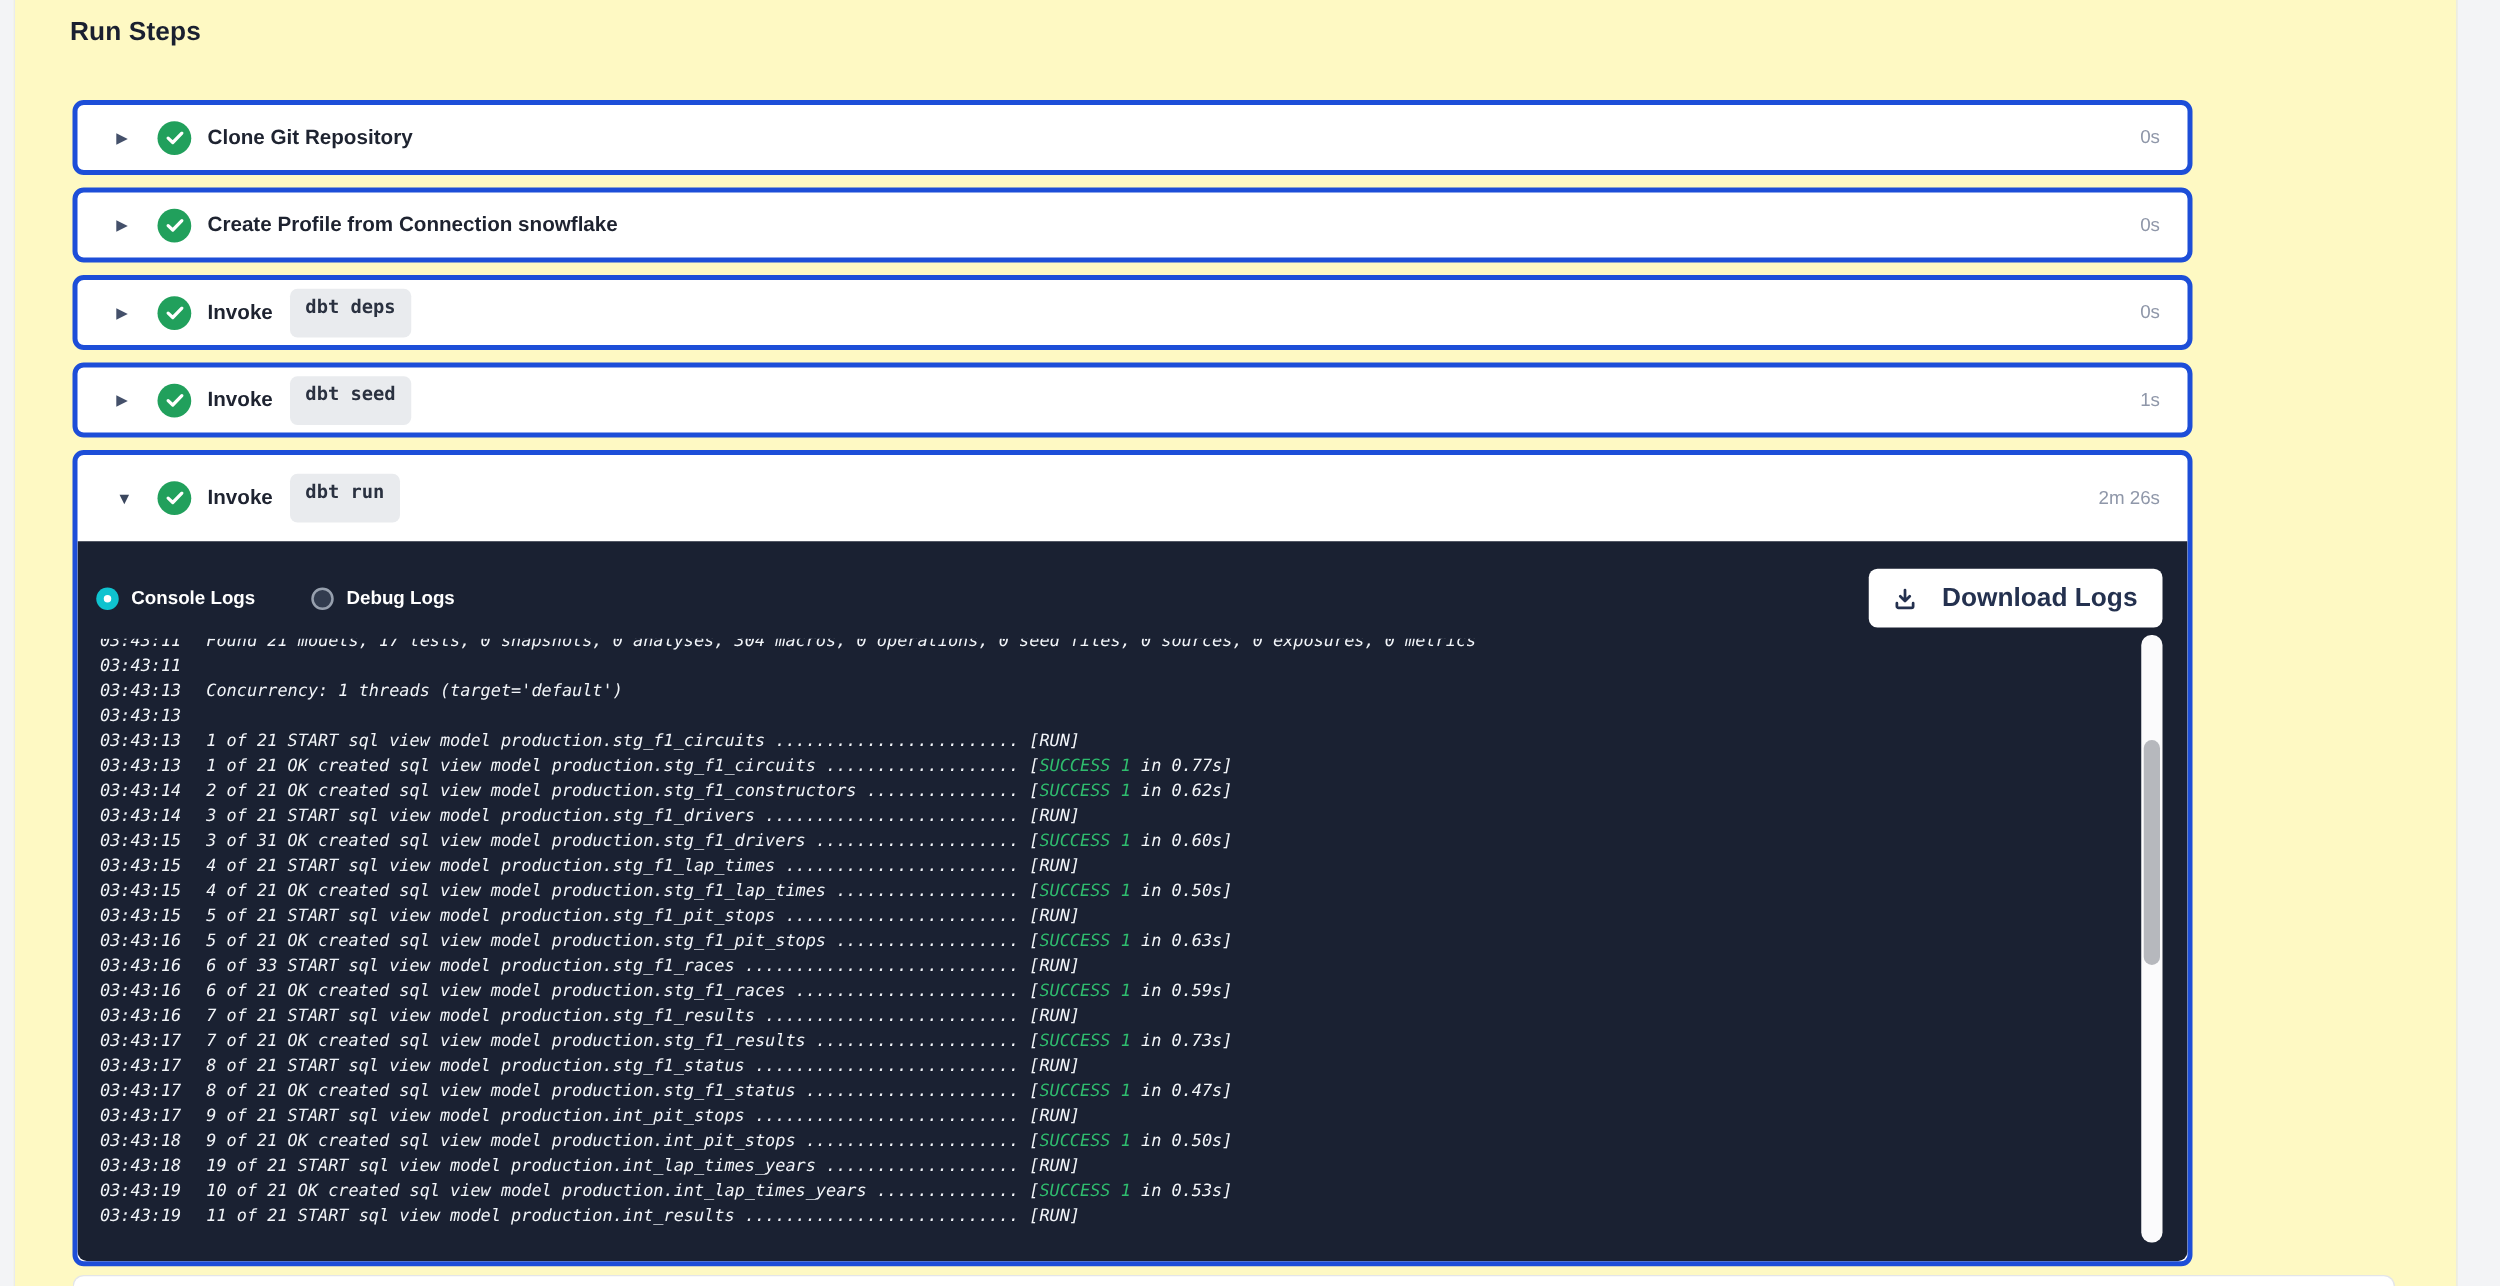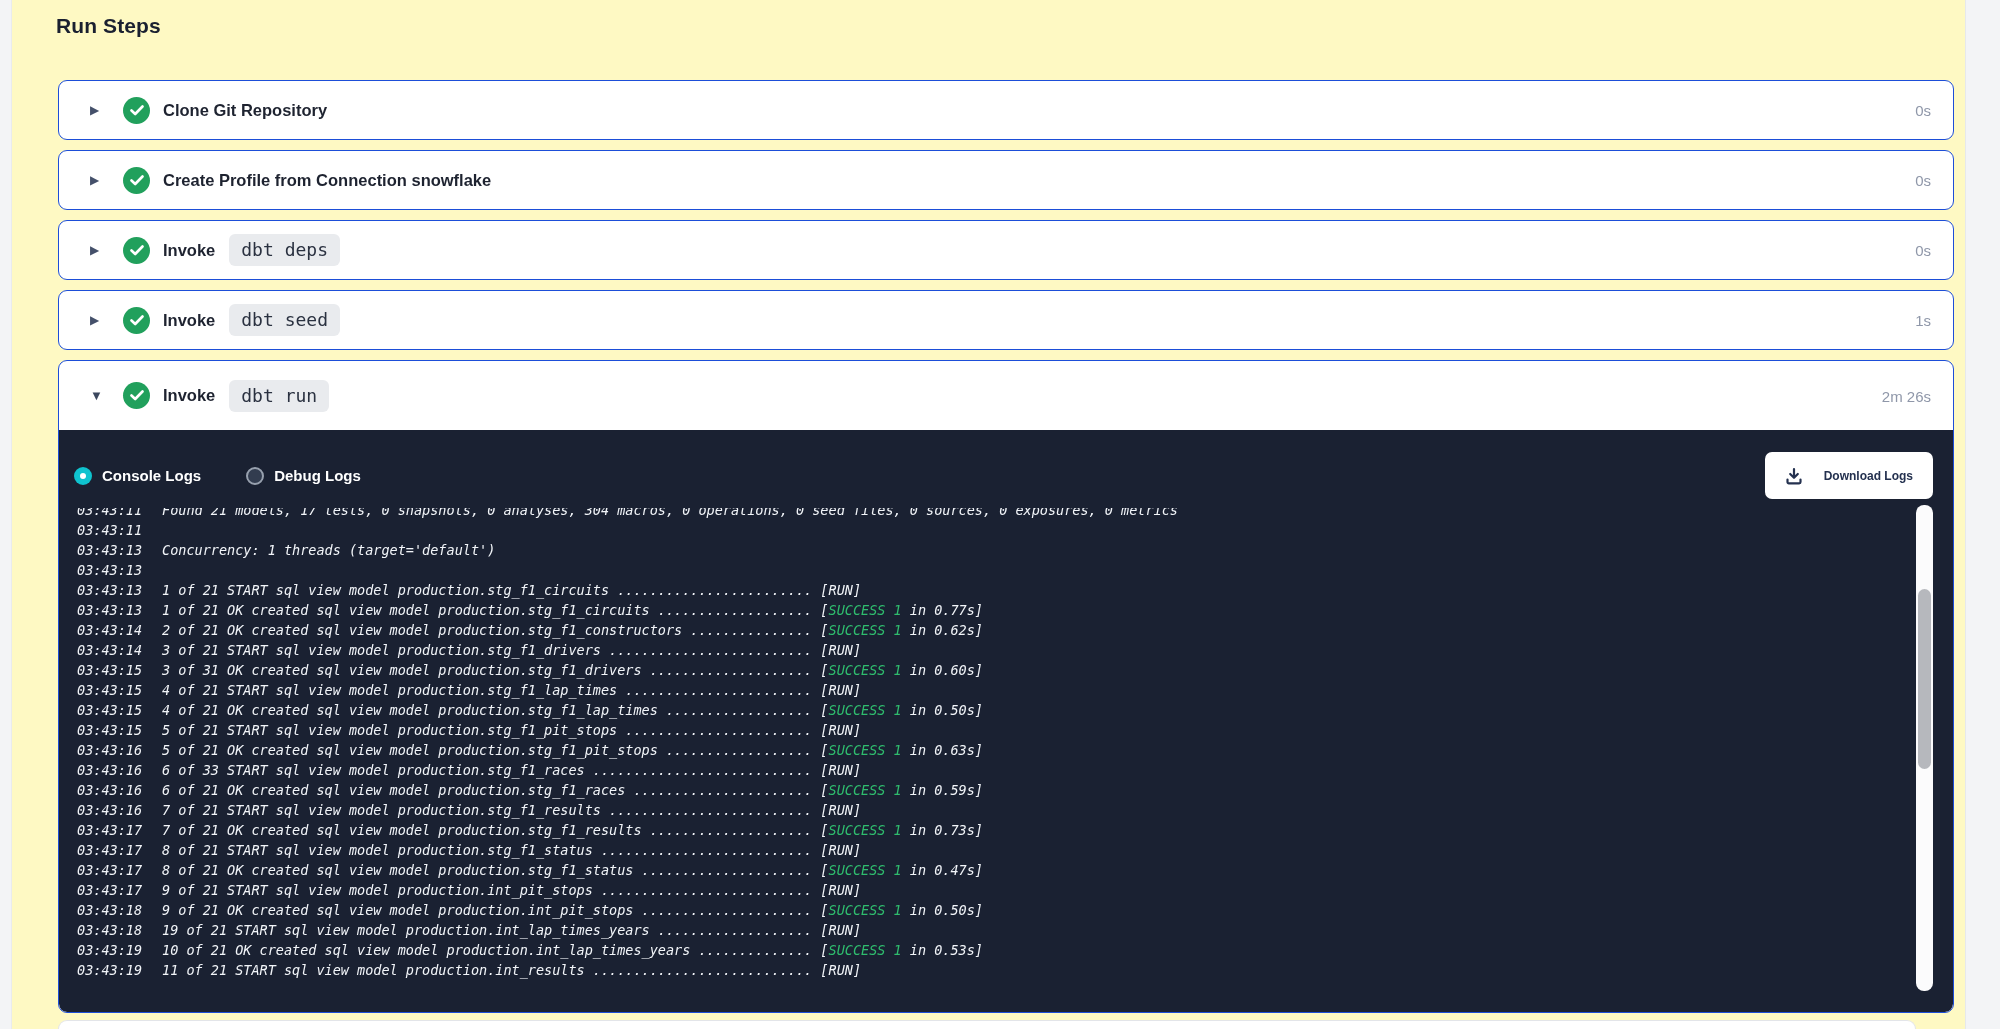--- a/index.html
+++ b/index.html
@@ -12,40 +12,40 @@
   }
   .content {
     position:absolute; left:11px; top:0; width:1955px; height:1029px;
     background:#fef9c3; border-left:1px solid #e9ebee; border-right:1px solid #e6e8ec;
   }
   .page-title {
     position:absolute; left:44px; top:14px;
     font-size:21px; font-weight:700; color:#1a2030; letter-spacing:.1px;
   }
   .card {
-    position:absolute; left:46px; width:1896px;
-    background:#ffffff; border:1px solid #1d4ed8; border-radius:9px;
+    position:absolute; left:46px; width:1696px;
+    background:#ffffff; border:4px solid #1d4ed8; border-radius:9px;
   }
   .step-row {
     position:relative; display:flex; align-items:center; height:100%;
     padding-left:31px; cursor:pointer;
   }
   .caret { width:16px; font-size:12px; color:#44506a; flex:0 0 auto; }
   .caret-right::before { content:"▶"; }
   .caret-down::before  { content:"▼"; font-size:13px; color:#3b475e; }
   .check {
     flex:0 0 auto; width:27px; height:27px; margin-left:17px; margin-right:13px;
     border-radius:50%; background:var(--green); display:flex; align-items:center; justify-content:center;
   }
   .check svg { display:block; }
   .step-label { font-size:16.5px; font-weight:700; color:#1e2330; }
   .code-chip {
-    margin-left:14px; padding:5px 12px 6px 12px;
+    margin-left:14px; padding:5px 12px 16px 12px;
     background:#e9ebee; border-radius:6px;
-    font-family:"DejaVu Sans Mono", monospace; font-size:18px; color:#2a3140;
+    font-family:"DejaVu Sans Mono", monospace; font-size:15px; color:#2a3140;font-weight:bold;
   }
   .duration {
     position:absolute; right:22px; top:50%; transform:translateY(-50%);
     font-size:15px; color:var(--muted);
   }
   
   .card.expanded { display:flex; flex-direction:column; overflow:hidden; }
   .card.expanded .step-row { height:69px; flex:0 0 auto; }
   .log-panel {
     position:relative; flex:1 1 auto; background:var(--panelbg);
@@ -65,21 +65,21 @@
     content:""; position:absolute; left:6px; top:6px; width:6px; height:6px;
     border-radius:50%; background:#ffffff;
   }
   .radio-circle.off { background:#323c4f; border:2px solid #97a0ae; }
   .radio-label { margin-left:10px; font-size:15px; font-weight:700; color:#ffffff; }
   .download-btn {
     margin-left:auto; height:47px; padding:0 20px;
     background:#ffffff; border:none; border-radius:7px;
     display:flex; align-items:center; gap:21px; cursor:pointer;
     font-family:"Liberation Sans", sans-serif;
-    font-size:12px; font-weight:600; color:#24314f;
+    font-size:21px; font-weight:600; color:#24314f;
   }
   .log-viewport {
     position:absolute; left:18px; top:78px; right:104px; bottom:0; overflow:hidden;
   }
   .log-line {
     height:20px; line-height:20px; white-space:pre;
     font-family:"DejaVu Sans Mono", monospace; font-size:13.5px; color:#f2f5f9;font-style:italic;
   }
   .log-line:first-child { margin-top:-8px; }
   .log-line .ts { margin-right:20px; }

